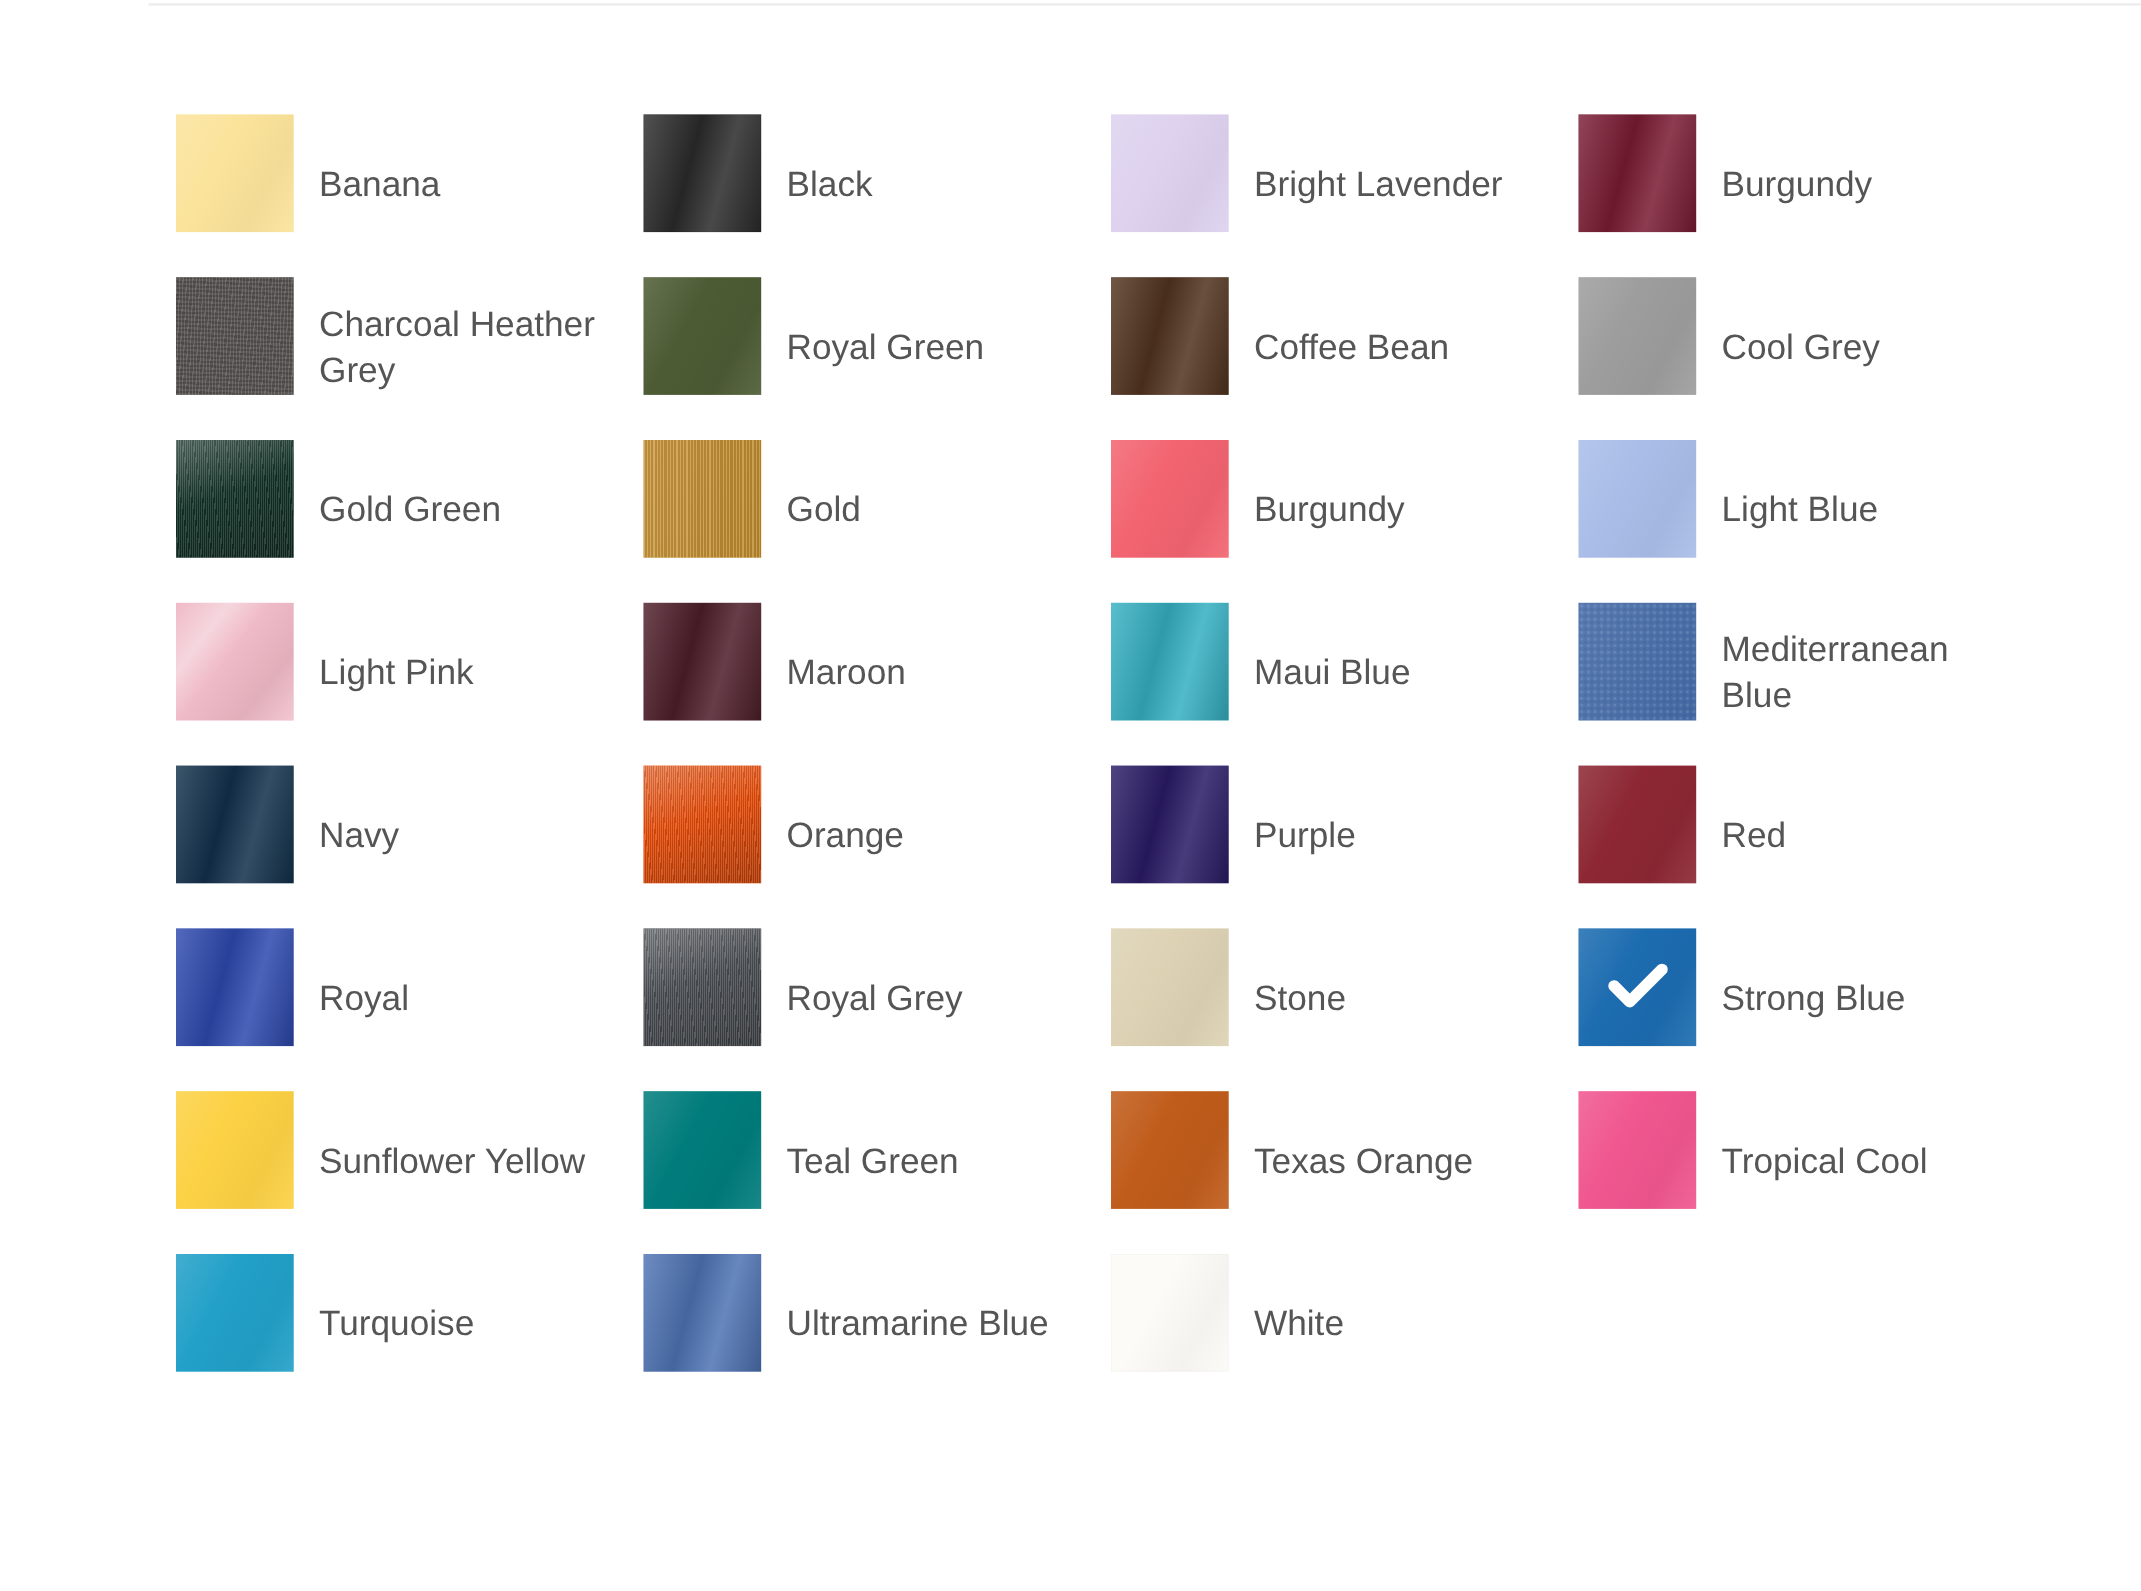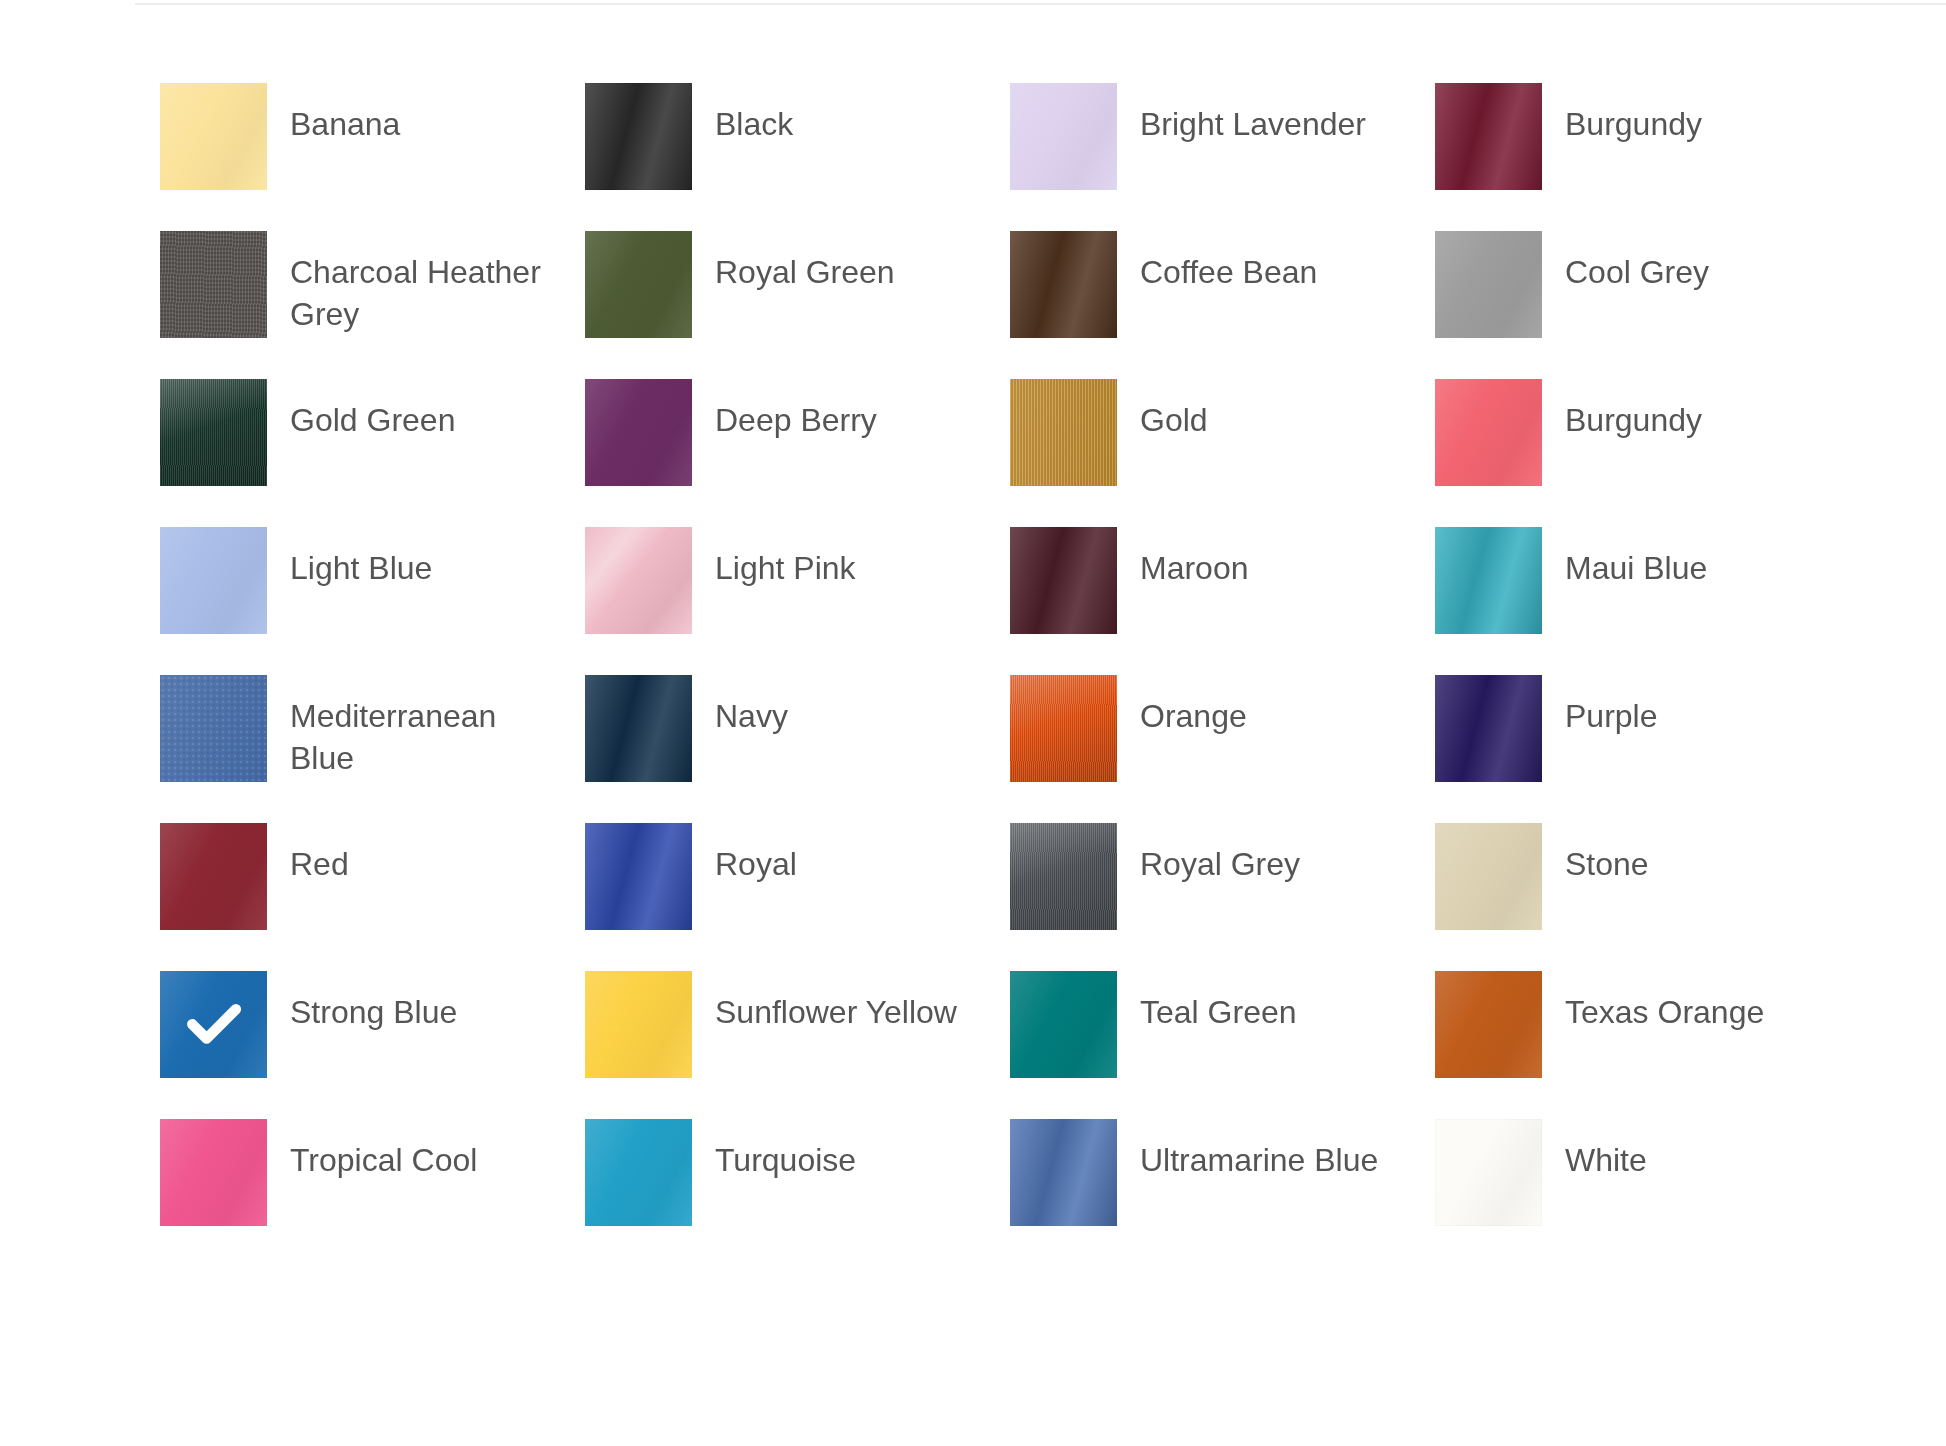--- a/index.html
+++ b/index.html
@@ -32,21 +32,21 @@
     width: 1700px;
     display: grid;
     grid-template-columns: repeat(4, 425px);
     grid-auto-rows: 148px;
     row-gap: 0px;
     column-gap: 0px;
   }
 
   .swatch-item {
     display: flex;
-    align-items: flex-start;
+    align-items: center;
     gap: 0px;
     height: 148px;
     padding-left: 25px;
   }
 
   .swatch-chip {
     width: 107px;
     height: 107px;
     flex: 0 0 107px;
     position: relative;
@@ -160,24 +160,20 @@
     </div>
     <div class="swatch-item">
       <div class="swatch-chip " style="background-color: rgb(157, 157, 157);"></div>
       <div class="swatch-label">Cool Grey</div>
     </div>
     <div class="swatch-item">
       <div class="swatch-chip tex-brushed" style="background-color: rgb(20, 51, 40);"></div>
       <div class="swatch-label">Gold Green</div>
     </div>
     <div class="swatch-item">
-      <div class="swatch-chip " style="background-color: rgb(108, 44, 100);"></div>
-      <div class="swatch-label">Deep Berry</div>
-    </div>
-    <div class="swatch-item">
       <div class="swatch-chip tex-woven" style="background-color: rgb(200, 145, 47);"></div>
       <div class="swatch-label">Gold</div>
     </div>
     <div class="swatch-item">
       <div class="swatch-chip " style="background-color: rgb(242, 100, 112);"></div>
       <div class="swatch-label">Burgundy</div>
     </div>
     <div class="swatch-item">
       <div class="swatch-chip " style="background-color: rgb(169, 189, 232);"></div>
       <div class="swatch-label">Light Blue</div>

